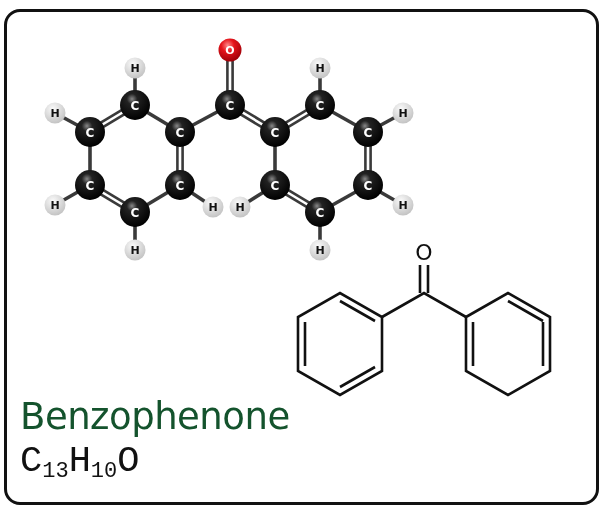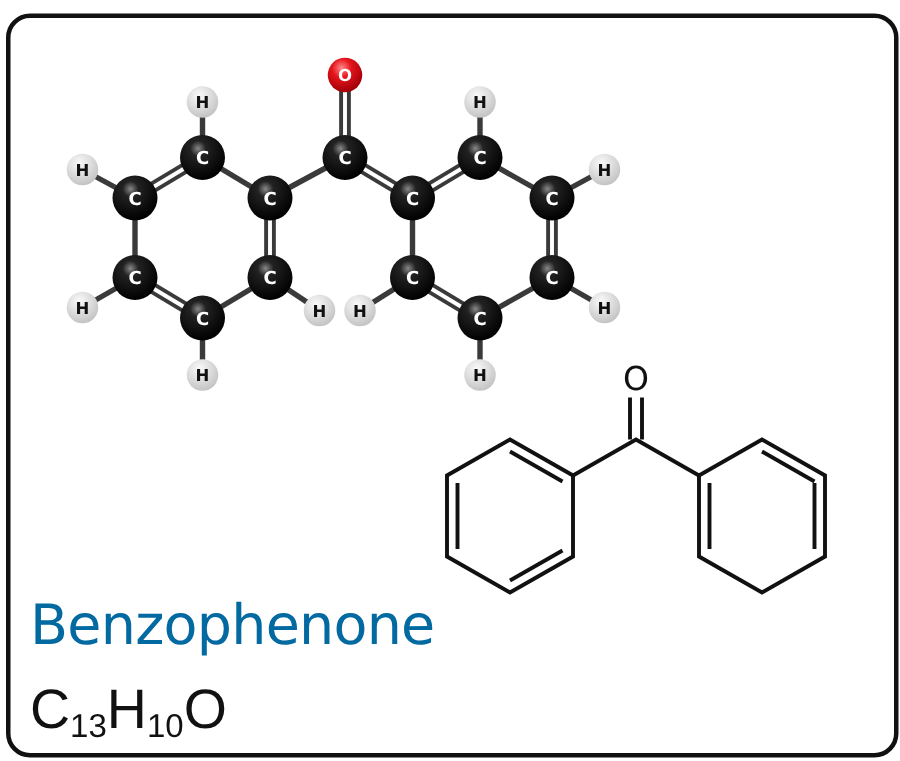--- a/index.html
+++ b/index.html
@@ -1,20 +1,20 @@
 <!DOCTYPE html>
 <html><head>
 <meta charset="utf-8">
 <style>
   html,body{margin:0;padding:0;background:#fff;}
   body{width:600px;height:507px;position:relative;overflow:hidden;font-family:"DejaVu Sans",sans-serif;}
   .frame{position:absolute;left:4px;top:9px;width:589px;height:490px;border:3px solid #111;border-radius:16px;box-sizing:content-box;}
   svg{position:absolute;left:0;top:0;}
-  .name{position:absolute;left:20px;top:395px;font-family:"DejaVu Sans",sans-serif;font-size:37px;color:#0369a1;letter-spacing:-0.5px;}
-  .formula{position:absolute;left:20px;top:440px;font-family:Liberation Sans, sans-serif;font-size:37px;color:#111;margin-top:12px;}
+  .name{position:absolute;left:20px;top:395px;font-family:"DejaVu Sans",sans-serif;font-size:37px;color:#14532d;letter-spacing:-0.5px;}
+  .formula{position:absolute;left:20px;top:440px;font-family:Liberation Mono, monospace;font-size:37px;color:#111;}
   .formula sub{font-size:22px;vertical-align:-6px;}
 </style>
 </head>
 <body>
 
 <div class="frame"></div>
 
 <svg id="bs" width="600" height="507" viewBox="0 0 600 507">
   <defs>
     <radialGradient id="gC" cx="40%" cy="30%" r="70%">

